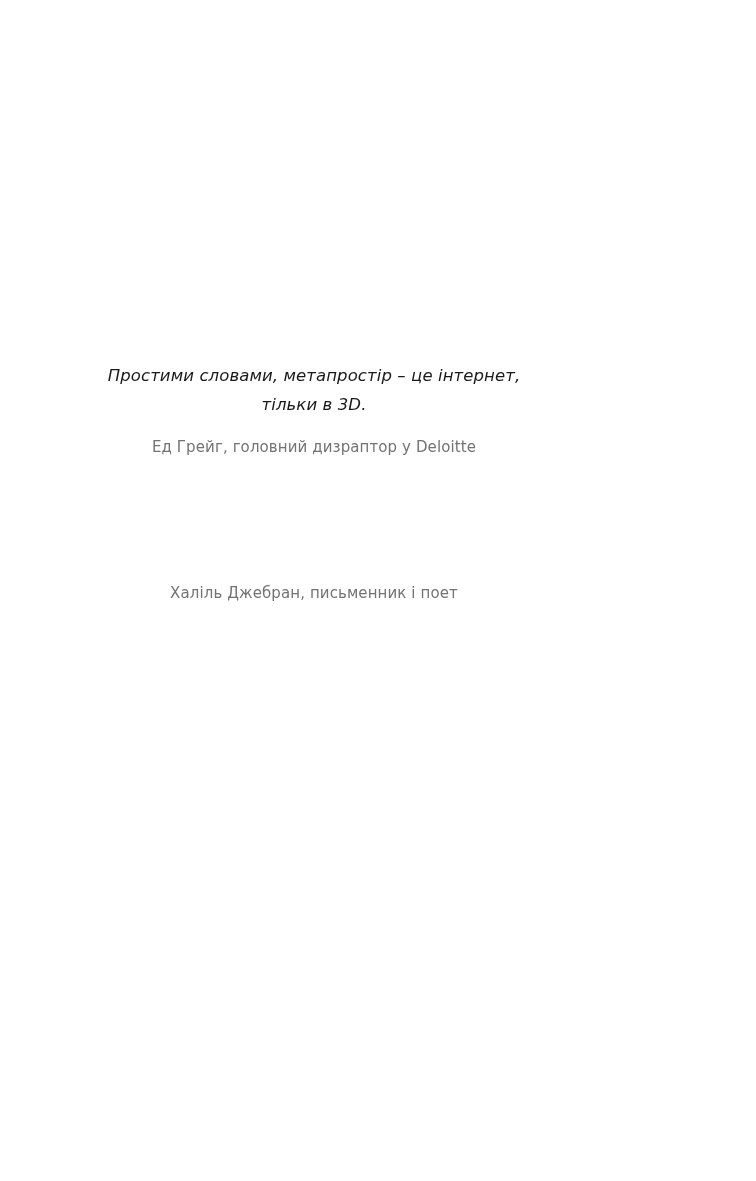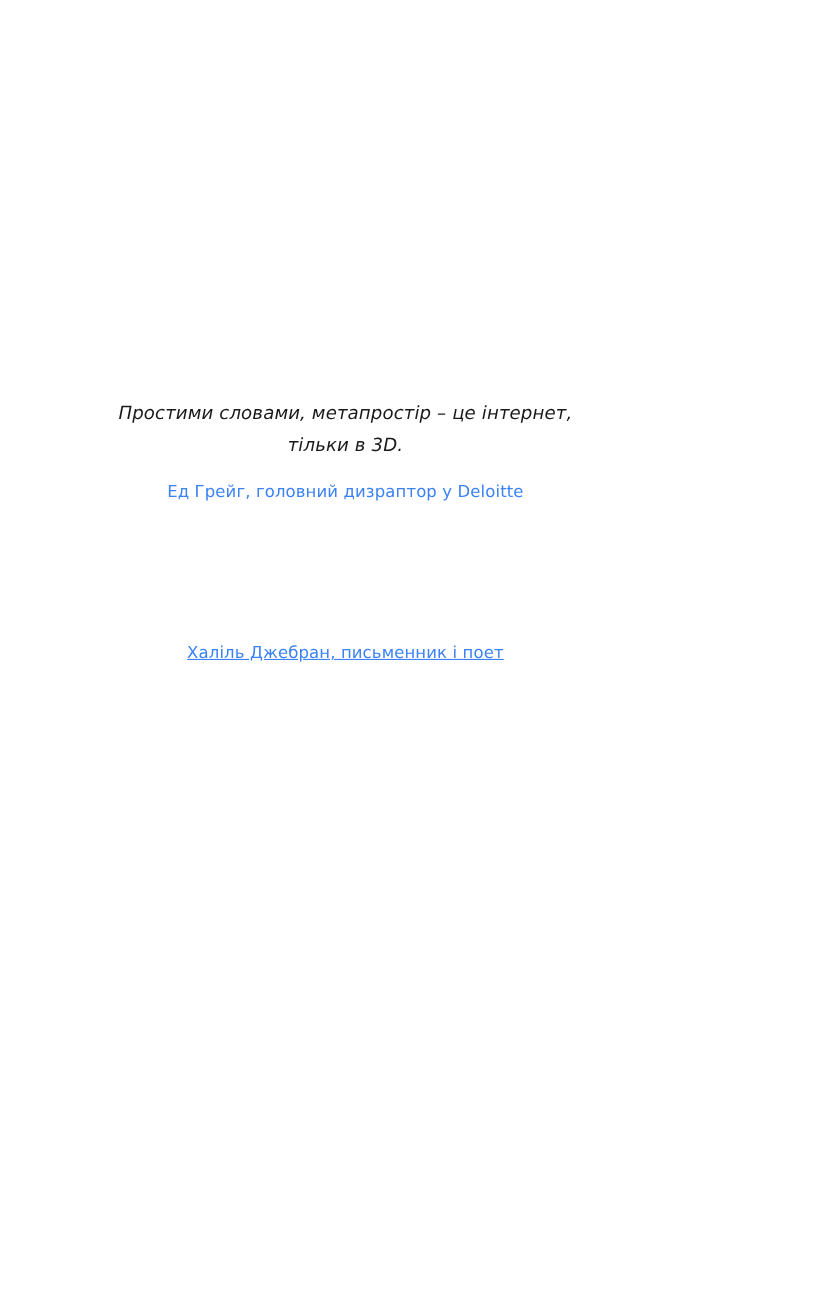--- a/index.html
+++ b/index.html
@@ -47,32 +47,31 @@
   }
 
   #quote-2 .quote-text {
     width: 470px;
   }
 
   .quote-attrib {
     font-style: normal;
     font-size: 15px;
     line-height: 22px;
-    color: #3b82f6;
+    color: #737373;
     letter-spacing: 0.1px;
     margin: 0 auto;
   }
 
   #quote-1 .quote-attrib {
     margin-top: 17px;
   }
 
   #quote-2 .quote-attrib {
     margin-top: 17px;
-    text-decoration: underline;
   }
 </style>
 </head>
 <body>
 
 <div class="page">
 
   <div class="quote-block" id="quote-1">
     <p class="quote-text">Простими словами, метапростір – це інтернет, тільки в 3D.</p>
     <p class="quote-attrib">Ед Грейг, головний дизраптор у Deloitte</p>

